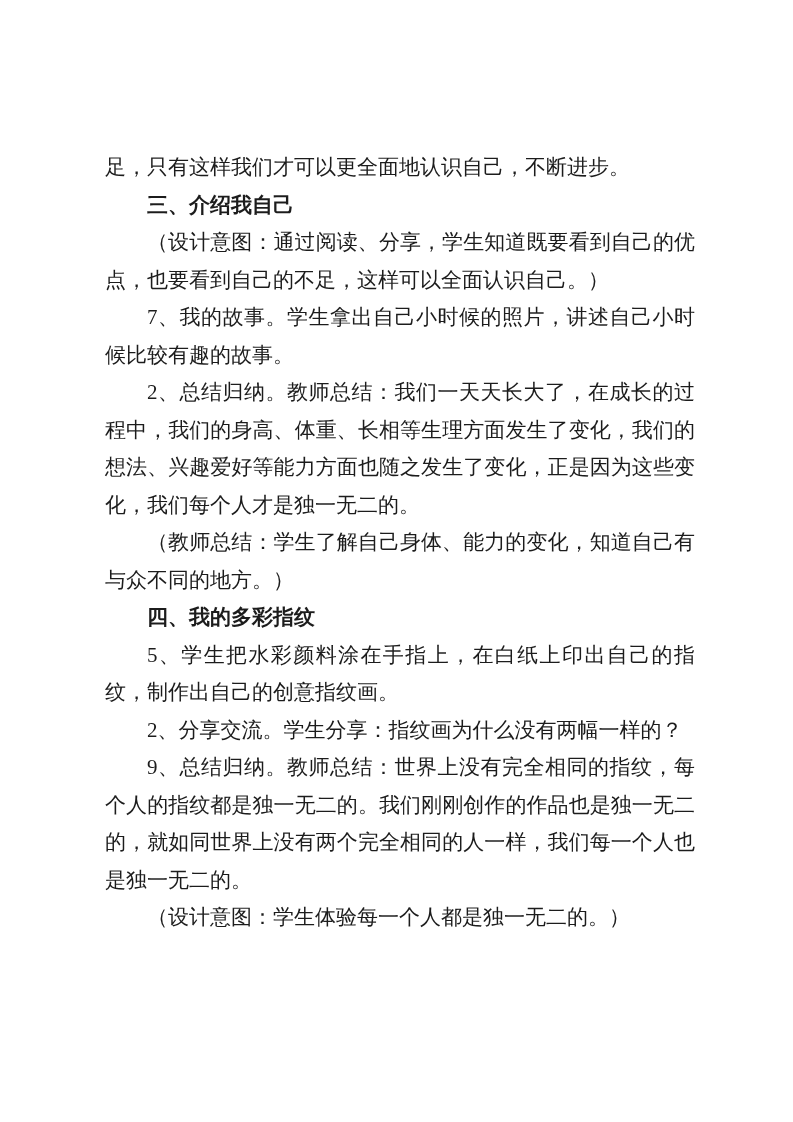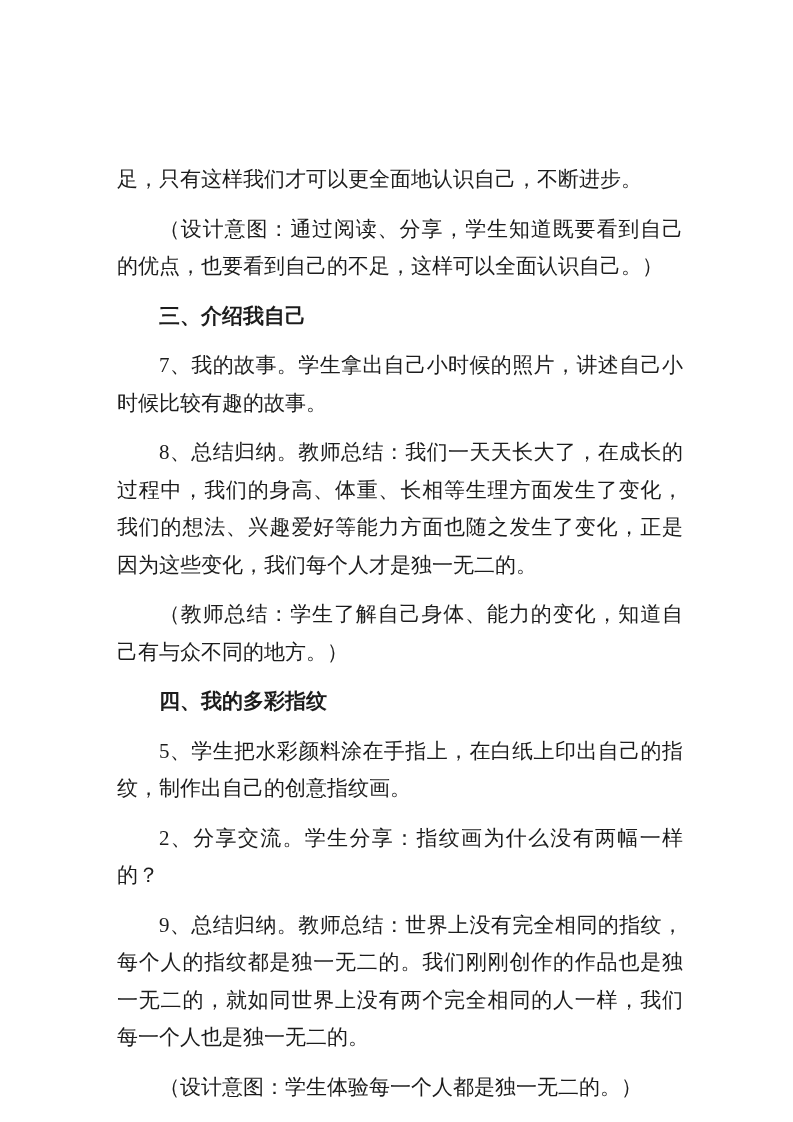--- a/index.html
+++ b/index.html
@@ -14,21 +14,21 @@
       background: #ffffff;
       overflow: hidden;
     }
     .content {
       position: absolute;
       left: 105px;
       top: 149px;
       width: 590px;
     }
     .para {
-      margin: 12px;
+      margin: 0;
       padding: 0;
       font-family: "Liberation Serif", "DejaVu Serif", serif;
       font-size: 21px;
       line-height: 37.5px;
       color: #1c1c1c;
       text-align: justify;
       word-break: break-all;
       overflow-wrap: anywhere;
     }
     .para.indent {
@@ -38,24 +38,24 @@
       font-weight: 700;
       text-align: left;
     }
   </style>
 </head>
 <body>
 
 <div class="page">
   <div class="content">
     <p class="para">足，只有这样我们才可以更全面地认识自己，不断进步。</p>
+    <p class="para indent heading">三、介绍我自己</p>
     <p class="para indent">（设计意图：通过阅读、分享，学生知道既要看到自己的优点，也要看到自己的不足，这样可以全面认识自己。）</p>
-    <p class="para indent heading">三、介绍我自己</p>
     <p class="para indent">7、我的故事。学生拿出自己小时候的照片，讲述自己小时候比较有趣的故事。</p>
-    <p class="para indent">8、总结归纳。教师总结：我们一天天长大了，在成长的过程中，我们的身高、体重、长相等生理方面发生了变化，我们的想法、兴趣爱好等能力方面也随之发生了变化，正是因为这些变化，我们每个人才是独一无二的。</p>
+    <p class="para indent">2、总结归纳。教师总结：我们一天天长大了，在成长的过程中，我们的身高、体重、长相等生理方面发生了变化，我们的想法、兴趣爱好等能力方面也随之发生了变化，正是因为这些变化，我们每个人才是独一无二的。</p>
     <p class="para indent">（教师总结：学生了解自己身体、能力的变化，知道自己有与众不同的地方。）</p>
     <p class="para indent heading">四、我的多彩指纹</p>
     <p class="para indent">5、学生把水彩颜料涂在手指上，在白纸上印出自己的指纹，制作出自己的创意指纹画。</p>
     <p class="para indent">2、分享交流。学生分享：指纹画为什么没有两幅一样的？</p>
     <p class="para indent">9、总结归纳。教师总结：世界上没有完全相同的指纹，每个人的指纹都是独一无二的。我们刚刚创作的作品也是独一无二的，就如同世界上没有两个完全相同的人一样，我们每一个人也是独一无二的。</p>
     <p class="para indent">（设计意图：学生体验每一个人都是独一无二的。）</p>
   </div>
 </div>
 
 </body></html>

